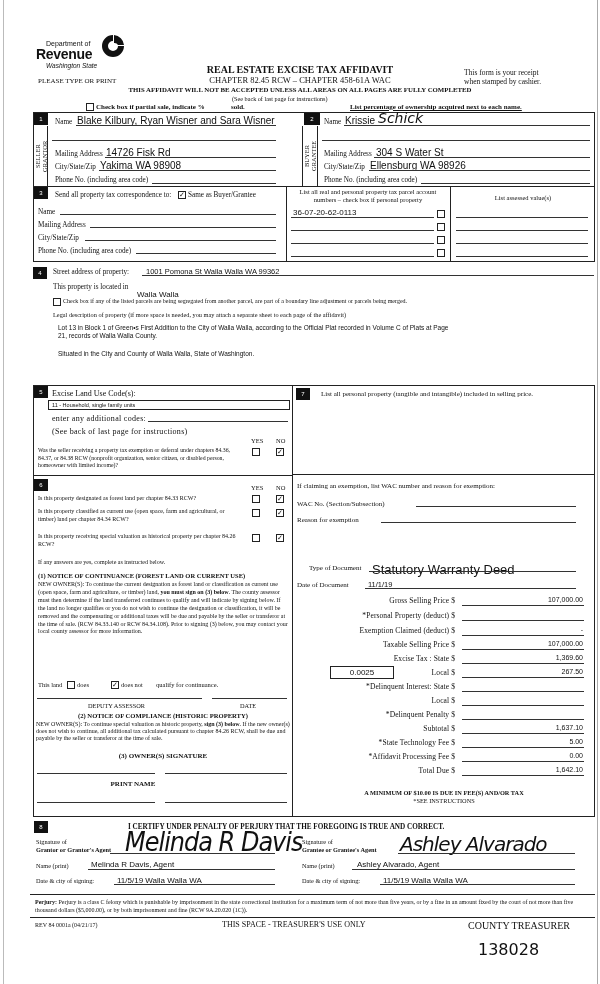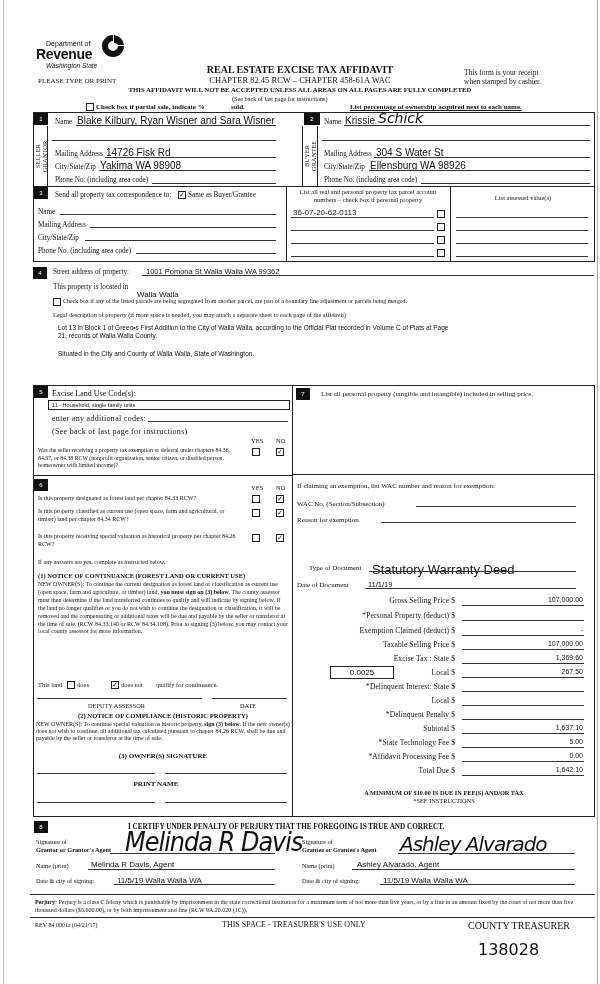--- a/index.html
+++ b/index.html
@@ -179,21 +179,21 @@
 
 <div class="line" style="left:37px;top:698px;width:165px;"></div>
 <div class="line" style="left:212px;top:698px;width:75px;"></div>
 <div class="lbl" style="left:88px;top:702px;font-size:6.3px;">DEPUTY ASSESSOR</div>
 <div class="lbl" style="left:240px;top:702px;font-size:6.3px;">DATE</div>
 <div class="abs serif" style="left:33px;width:260px;top:712px;text-align:center;font-size:6.6px;font-weight:bold;">(2) NOTICE OF COMPLIANCE (HISTORIC PROPERTY)</div>
 <div class="abs serif" style="left:36px;top:721px;width:254px;font-size:6px;line-height:6.9px;"><span>NEW OWNER(S): To continue special valuation as historic property,</span> <b>sign (3) below</b><span>. If the new owner(s) does not wish to continue, all additional tax calculated pursuant to chapter 84.26 RCW, shall be due and payable by the seller or transferor at the time of sale.</span></div>
 <div class="abs serif" style="left:33px;width:260px;top:752px;text-align:center;font-size:7px;font-weight:bold;">(3)  OWNER(S) SIGNATURE</div>
 <div class="line" style="left:37px;top:773px;width:118px;"></div>
 <div class="line" style="left:165px;top:773px;width:122px;"></div>
-<div class="abs serif" style="left:42px;width:228px;top:780px;text-align:center;font-size:7px;font-weight:bold;">PRINT NAME</div>
+<div class="abs serif" style="left:19px;width:228px;top:780px;text-align:center;font-size:7px;font-weight:bold;">PRINT NAME</div>
 <div class="line" style="left:37px;top:802px;width:118px;"></div>
 <div class="line" style="left:165px;top:802px;width:122px;"></div>
 
 <div class="num" style="left:296px;top:388px;">7</div>
 <div class="abs serif" style="left:313px;top:389px;width:270px;font-size:7px;line-height:11px;text-indent:-4px;padding-left:4px;margin-left:8px;">List all  personal property (tangible and intangible) included in selling price.</div>
 <div class="abs" style="left:292px;top:474px;width:303px;height:1px;background:#222;"></div>
 <div class="lbl" style="left:297px;top:482px;font-size:7px;">If claiming an exemption, list WAC number and reason for exemption:</div>
 <div class="lbl" style="left:297px;top:500px;font-size:7px;">WAC No. (Section/Subsection)</div>
 <div class="line" style="left:416px;top:506px;width:160px;"></div>
 <div class="lbl" style="left:297px;top:516px;font-size:7px;">Reason for exemption</div>

